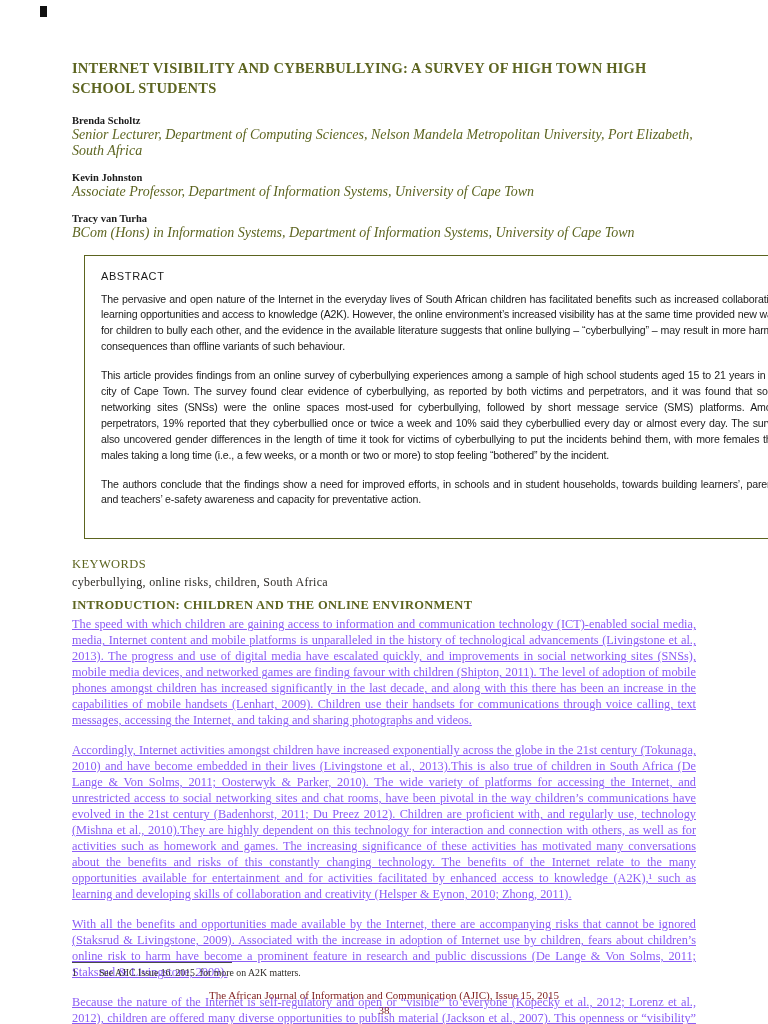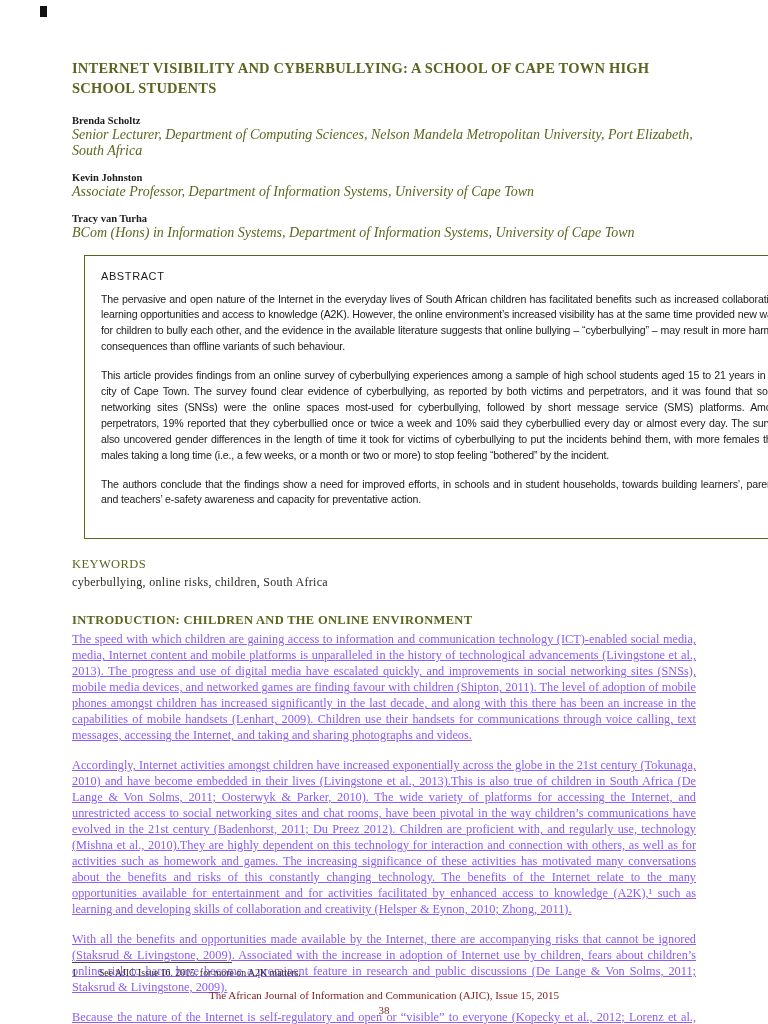--- a/index.html
+++ b/index.html
@@ -74,21 +74,21 @@
   .kw-heading {
     color: #5c641f;
     font-size: 12.5px;
     letter-spacing: 0.4px;
     margin-bottom: 3px;
   }
   .kw-text {
     font-size: 12px;
     letter-spacing: 0.3px;
     color: #2e2b27;
-    margin-bottom: 23px;
+    margin-bottom: 8px;
   }
   .section-heading {
     color: #5c641f;
     font-size: 12.5px;
     font-weight: bold;
     letter-spacing: 0.3px;
     margin-bottom: 4px;
   }
   .body-par {
     font-size: 12.3px;
@@ -125,21 +125,21 @@
   .footer-journal { font-size: 11px; display: block; margin-bottom: 3px; }
   .footer-pagenum { font-size: 11px; display: block; }
 </style>
 </head>
 <body>
 
 <div class="page">
 
   <div class="corner-mark"></div>
 
-  <h1 class="title">INTERNET VISIBILITY AND CYBERBULLYING: A SCHOOL OF CAPE TOWN HIGH SCHOOL STUDENTS</h1>
+  <h1 class="title">INTERNET VISIBILITY AND CYBERBULLYING: A SURVEY OF HIGH TOWN HIGH SCHOOL STUDENTS</h1>
 
   <div>
     <div class="author-block">
       <span class="author-name">Brenda Scholtz</span>
       <span class="author-affil">Senior Lecturer, Department of Computing Sciences, Nelson Mandela Metropolitan University, Port Elizabeth, South Africa</span>
     </div>
     <div class="author-block">
       <span class="author-name">Kevin Johnston</span>
       <span class="author-affil">Associate Professor, Department of Information Systems, University of Cape Town</span>
     </div>

